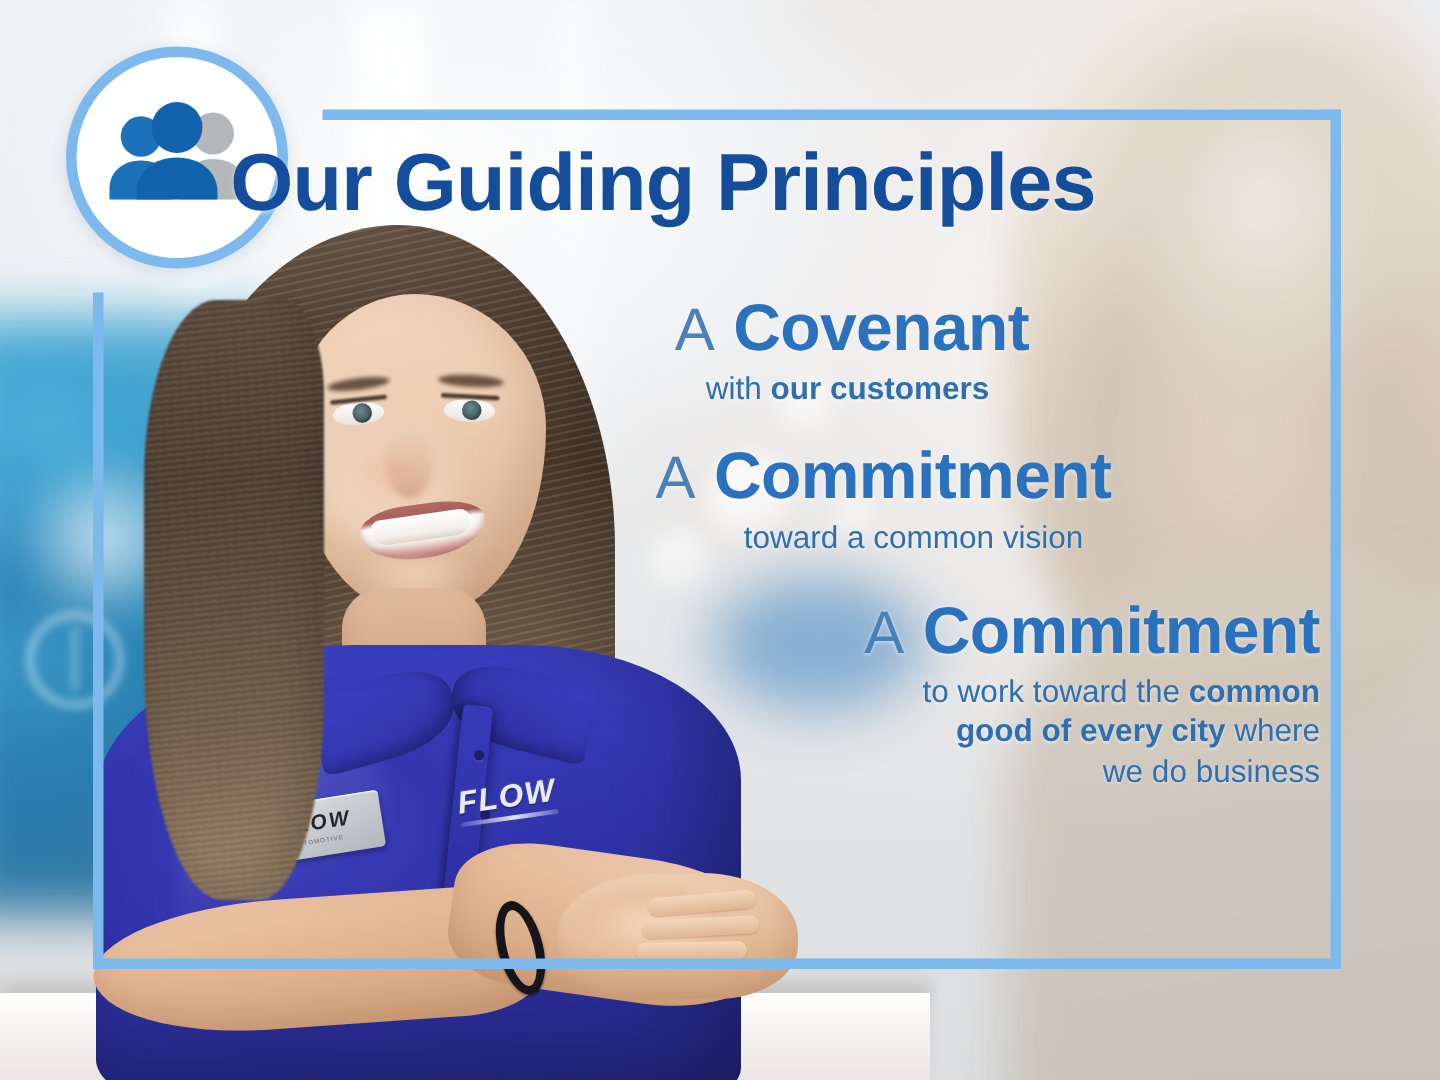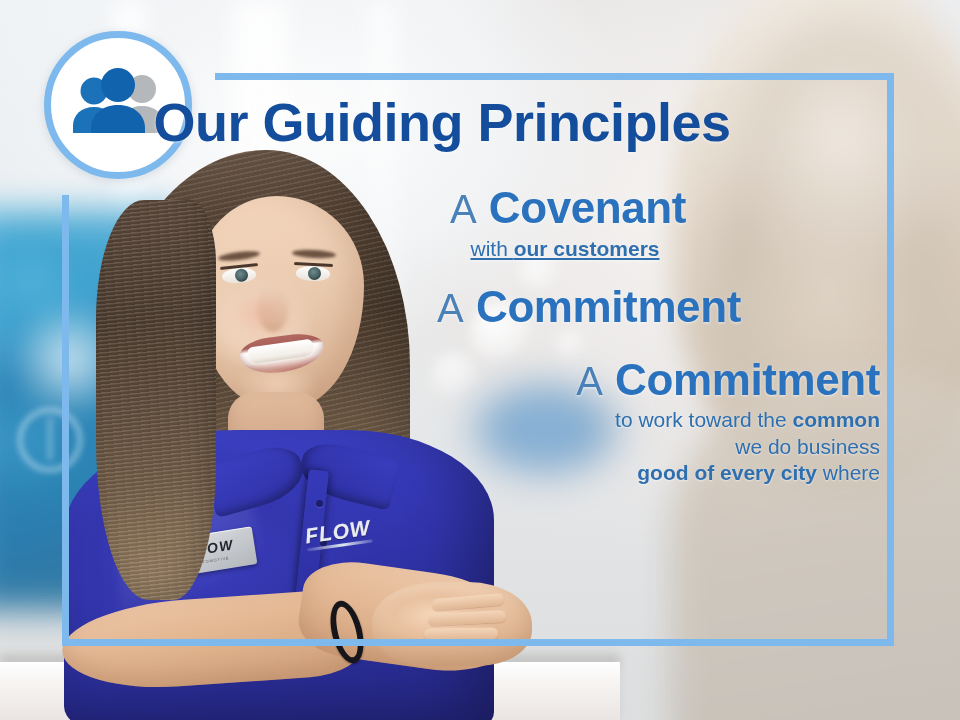--- a/index.html
+++ b/index.html
@@ -454,21 +454,21 @@
     font-size: 54px;
     letter-spacing: -.5px;
     color: #134d9c;
     line-height: 1;
     text-shadow: 0 1px 3px rgba(255,255,255,.55);
     white-space: nowrap;
   }
 
   .principles {
     position: absolute;
-    left: 300px; top: 185px;
+    left: 300px; top: 196px;
     width: 586px;
   }
   .principle { margin-bottom: 10px; }
 
   .p-title {
     font-size: 44px;
     line-height: 1.06;
     color: #2a72bd;
     text-shadow: 0 1px 3px rgba(255,255,255,.6);
     white-space: nowrap;
@@ -489,21 +489,21 @@
     font-size: 21px;
     line-height: 1.26;
     color: #2e6fb0;
     margin-top: 4px;
     text-shadow: 0 1px 2px rgba(255,255,255,.55);
   }
   .p-sub b { font-weight: 700; }
 
   
   .p1 { text-align: center; padding-right: 50px; }
-  .p1 .p-sub { padding-right: 6px; text-decoration: underline; }
+  .p1 .p-sub { padding-right: 6px; }
 
   .p2 { text-align: center; padding-right: 8px; margin-top: 22px; }
   .p2 .p-sub { padding-left: 40px; }
 
   .p3 { text-align: right; padding-right: 6px; margin-top: 26px; }
   .p3 .p-sub { padding-left: 150px; }
 </style>
 </head>
 <body>
 
@@ -622,29 +622,30 @@
           <div><span>with </span><b>our customers</b></div>
         </div>
     </div>
 
     <div class="principle p2">
       <div class="p-title">
         <span class="art">A</span>
         <span class="word">Commitment</span>
       </div>
       <div class="p-sub">
+          <div><span>toward a common vision</span></div>
         </div>
     </div>
 
     <div class="principle p3">
       <div class="p-title">
         <span class="art">A</span>
         <span class="word">Commitment</span>
       </div>
       <div class="p-sub">
           <div><span>to work toward the </span><b>common</b></div>
+          <div><b>good of every city</b><span> where</span></div>
           <div><span>we do business</span></div>
-          <div><b>good of every city</b><span> where</span></div>
         </div>
     </div>
 
   </div>
 </div>
 
 </body></html>

